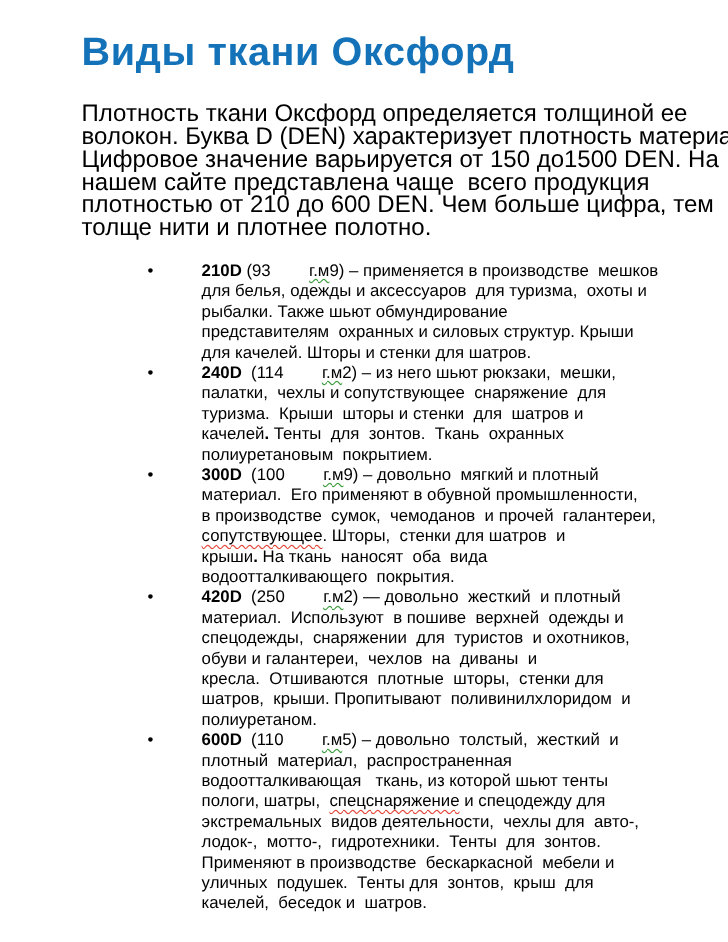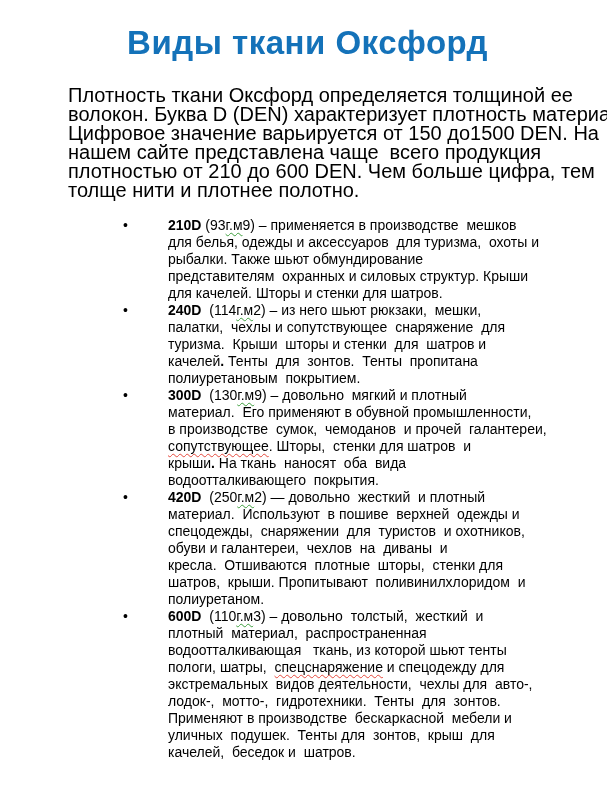--- a/index.html
+++ b/index.html
@@ -16,21 +16,20 @@
     box-sizing: border-box;
     width: 607px;
     height: 785px;
     padding: 22px 60px 0 68px;
   }
   .title {
     margin: 0 0 22px 0;
     font-size: 33px;
     line-height: 42px;
     font-weight: 700;
-    text-align: center;
     color: var(--title-color, #1472b9);
     letter-spacing: 0.5px;
   }
   .intro {
     font-size: 20px;
     line-height: 19px;
     white-space: pre;
     margin: 0 0 17px 0;
   }
   .density-list { margin: 0; padding: 0; }
@@ -49,20 +48,21 @@
   }
   .list-item .item-text { white-space: pre; }
   .b { font-weight: 700; }
   .sq-green {
     text-decoration: underline;
     text-decoration-style: wavy;
     text-decoration-color: var(--grammar-color, #3c9e3c);
     text-decoration-thickness: 1px;
     text-underline-offset: 2px;
     text-decoration-skip-ink: none;
+    margin-left: 32px;
   }
   .sq-red {
     text-decoration: underline;
     text-decoration-style: wavy;
     text-decoration-color: var(--spell-color, #e5493d);
     text-decoration-thickness: 1px;
     text-underline-offset: 2px;
     text-decoration-skip-ink: none;
   }
 </style>
@@ -79,36 +79,36 @@
 толще нити и плотнее полотно.</div>
   <div class="density-list">
       <div class="list-item"><span class="bullet">•</span><span class="item-text"><span class="b">210D</span><span> (93</span><span class="sq-green">г.м</span><span>9) – применяется в производстве  мешков
 для белья, одежды и аксессуаров  для туризма,  охоты и
 рыбалки. Также шьют обмундирование
 представителям  охранных и силовых структур. Крыши
 для качелей. Шторы и стенки для шатров.</span></span></div>
       <div class="list-item"><span class="bullet">•</span><span class="item-text"><span class="b">240D</span><span>  (114</span><span class="sq-green">г.м</span><span>2) – из него шьют рюкзаки,  мешки,
 палатки,  чехлы и сопутствующее  снаряжение  для
 туризма.  Крыши  шторы и стенки  для  шатров и
-качелей</span><span class="b">.</span><span> Тенты  для  зонтов.  Тенты  пропитана
+качелей</span><span class="b">.</span><span> Тенты  для  зонтов.  Ткань  охранных
 полиуретановым  покрытием.</span></span></div>
-      <div class="list-item"><span class="bullet">•</span><span class="item-text"><span class="b">300D</span><span>  (130</span><span class="sq-green">г.м</span><span>9) – довольно  мягкий и плотный
+      <div class="list-item"><span class="bullet">•</span><span class="item-text"><span class="b">300D</span><span>  (100</span><span class="sq-green">г.м</span><span>9) – довольно  мягкий и плотный
 материал.  Его применяют в обувной промышленности,
 в производстве  сумок,  чемоданов  и прочей  галантереи,
 </span><span class="sq-red">сопутствующее</span><span>. Шторы,  стенки для шатров  и
 крыши</span><span class="b">.</span><span> На ткань  наносят  оба  вида
 водоотталкивающего  покрытия.</span></span></div>
       <div class="list-item"><span class="bullet">•</span><span class="item-text"><span class="b">420D</span><span>  (250</span><span class="sq-green">г.м</span><span>2) — довольно  жесткий  и плотный
 материал.  Используют  в пошиве  верхней  одежды и
 спецодежды,  снаряжении  для  туристов  и охотников,
 обуви и галантереи,  чехлов  на  диваны  и
 кресла.  Отшиваются  плотные  шторы,  стенки для
 шатров,  крыши. Пропитывают  поливинилхлоридом  и
 полиуретаном.</span></span></div>
-      <div class="list-item"><span class="bullet">•</span><span class="item-text"><span class="b">600D</span><span>  (110</span><span class="sq-green">г.м</span><span>3) – довольно  толстый,  жесткий  и
+      <div class="list-item"><span class="bullet">•</span><span class="item-text"><span class="b">600D</span><span>  (110</span><span class="sq-green">г.м</span><span>5) – довольно  толстый,  жесткий  и
 плотный  материал,  распространенная
 водоотталкивающая   ткань, из которой шьют тенты
 пологи, шатры,  </span><span class="sq-red">спецснаряжение</span><span> и спецодежду для
 экстремальных  видов деятельности,  чехлы для  авто-,
 лодок-,  мотто-,  гидротехники.  Тенты  для  зонтов.
 Применяют в производстве  бескаркасной  мебели и
 уличных  подушек.  Тенты для  зонтов,  крыш  для
 качелей,  беседок и  шатров.</span></span></div>
     </div>
 </div>

